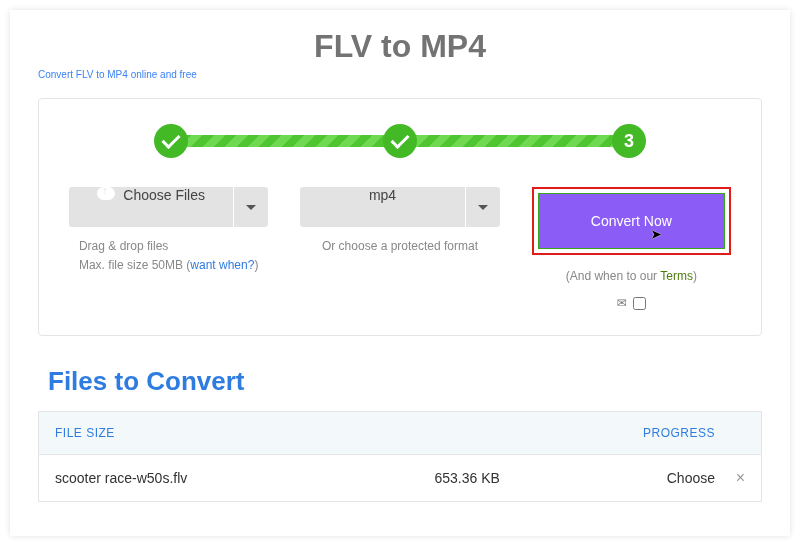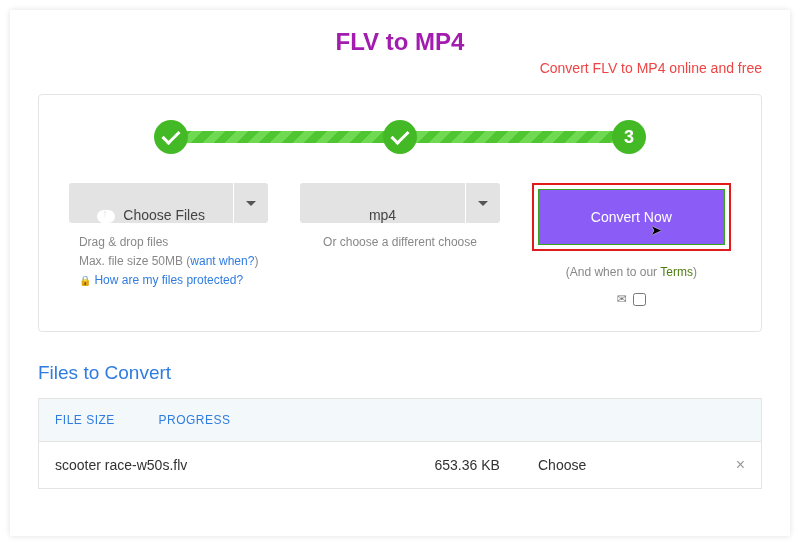--- a/index.html
+++ b/index.html
@@ -14,29 +14,29 @@
     .page {
       width: 100%;
       height: 100%;
       background: #fff;
       box-shadow: 0 0 6px rgba(0,0,0,0.12);
       padding: 18px 28px 20px 28px;
       overflow: hidden;
     }
     .title {
       text-align: center;
-      color: #a21caf;
-      font-size: 24px;
+      color: #737373;
+      font-size: 32px;
       font-weight: 600;
       margin-bottom: 4px;
     }
     .subtitle {
-      text-align: right;
-      color: #ef4444;
-      font-size: 14px;
+      text-align: left;
+      color: #3b82f6;
+      font-size: 10px;
       margin-bottom: 18px;
     }
     .panel {
       border: 1px solid #e4e4e4;
       border-radius: 4px;
       padding: 24px 30px 20px 30px;
       margin-bottom: 30px;
     }
     .progress-track {
       position: relative;
@@ -102,21 +102,21 @@
     }
     .btn-main {
       flex: 1;
       background: #e3e3e3;
       border: none;
       border-right: 1px solid #fff;
       border-radius: 3px 0 0 3px;
       color: #444;
       font-size: 14px;
       display: flex;
-      align-items: flex-end;
+      align-items: flex-start;
       justify-content: center;
       gap: 8px;
       cursor: pointer;
     }
     .btn-caret {
       width: 34px;
       background: #e3e3e3;
       border: none;
       border-radius: 0 3px 3px 0;
       cursor: pointer;
@@ -193,24 +193,25 @@
       align-items: center;
       gap: 6px;
       justify-content: center;
       color: #666;
       font-size: 12px;
       margin-top: 4px;
     }
     .mail-icon { font-size: 12px; color: #777; }
     input[type="checkbox"] { width: 13px; height: 13px; cursor: pointer; }
     .files-title {
-      font-size: 19px;
-      font-weight: 400;
+      font-size: 26px;
+      font-weight: 700;
       color: #2a2a2a;
       margin-bottom: 14px;
+      margin-left: 10px;
     }
     .files-title span { color: #2f7ce0; }
     .table {
       width: 100%;
       border: 1px solid #e4e4e4;
     }
     .thead {
       display: flex;
       background: #f3f8fb;
       border-bottom: 1px solid #e4e4e4;
@@ -222,21 +223,21 @@
     }
     .trow {
       display: flex;
       padding: 14px 16px;
       font-size: 14px;
       color: #323232;
       align-items: center;
     }
     .c-name { flex: 0 0 55%; }
     .c-size { flex: 0 0 15%; }
-    .c-prog { flex: 1; }
+    .c-prog { flex: 1; text-align: right; }
     .c-act  { flex: 0 0 30px; text-align: right; color: #999; cursor: pointer; font-size: 16px; }
   </style>
 </head>
 <body>
 
 <div class="page">
   <h1 class="title">FLV to MP4</h1>
   <div class="subtitle">Convert FLV to MP4 online and free</div>
 
   <div class="panel">
@@ -257,36 +258,33 @@
           </button>
           <button class="btn-caret">
             <span class="caret"></span>
           </button>
         </div>
         <div class="hint">
           <div>Drag &amp; drop files</div>
           <div>
             <span>Max. file size 50MB (</span><a href="#">want when?</a><span>)</span>
           </div>
-          <div>
-            <span class="lock-icon">🔒</span><a href="#">How are my files protected?</a>
-          </div>
         </div>
       </div>
 
       <div class="col">
         <div class="btn-split">
           <button class="btn-main">
             <span>mp4</span>
           </button>
           <button class="btn-caret">
             <span class="caret"></span>
           </button>
         </div>
-        <div class="hint">Or choose a different choose</div>
+        <div class="hint">Or choose a protected format</div>
       </div>
 
       <div class="col">
         <div class="convert-wrapper">
           <button class="btn-convert">
             <span>Convert Now</span>
             <span class="cursor-icon">➤</span>
           </button>
         </div>
         <div class="sub-right">

